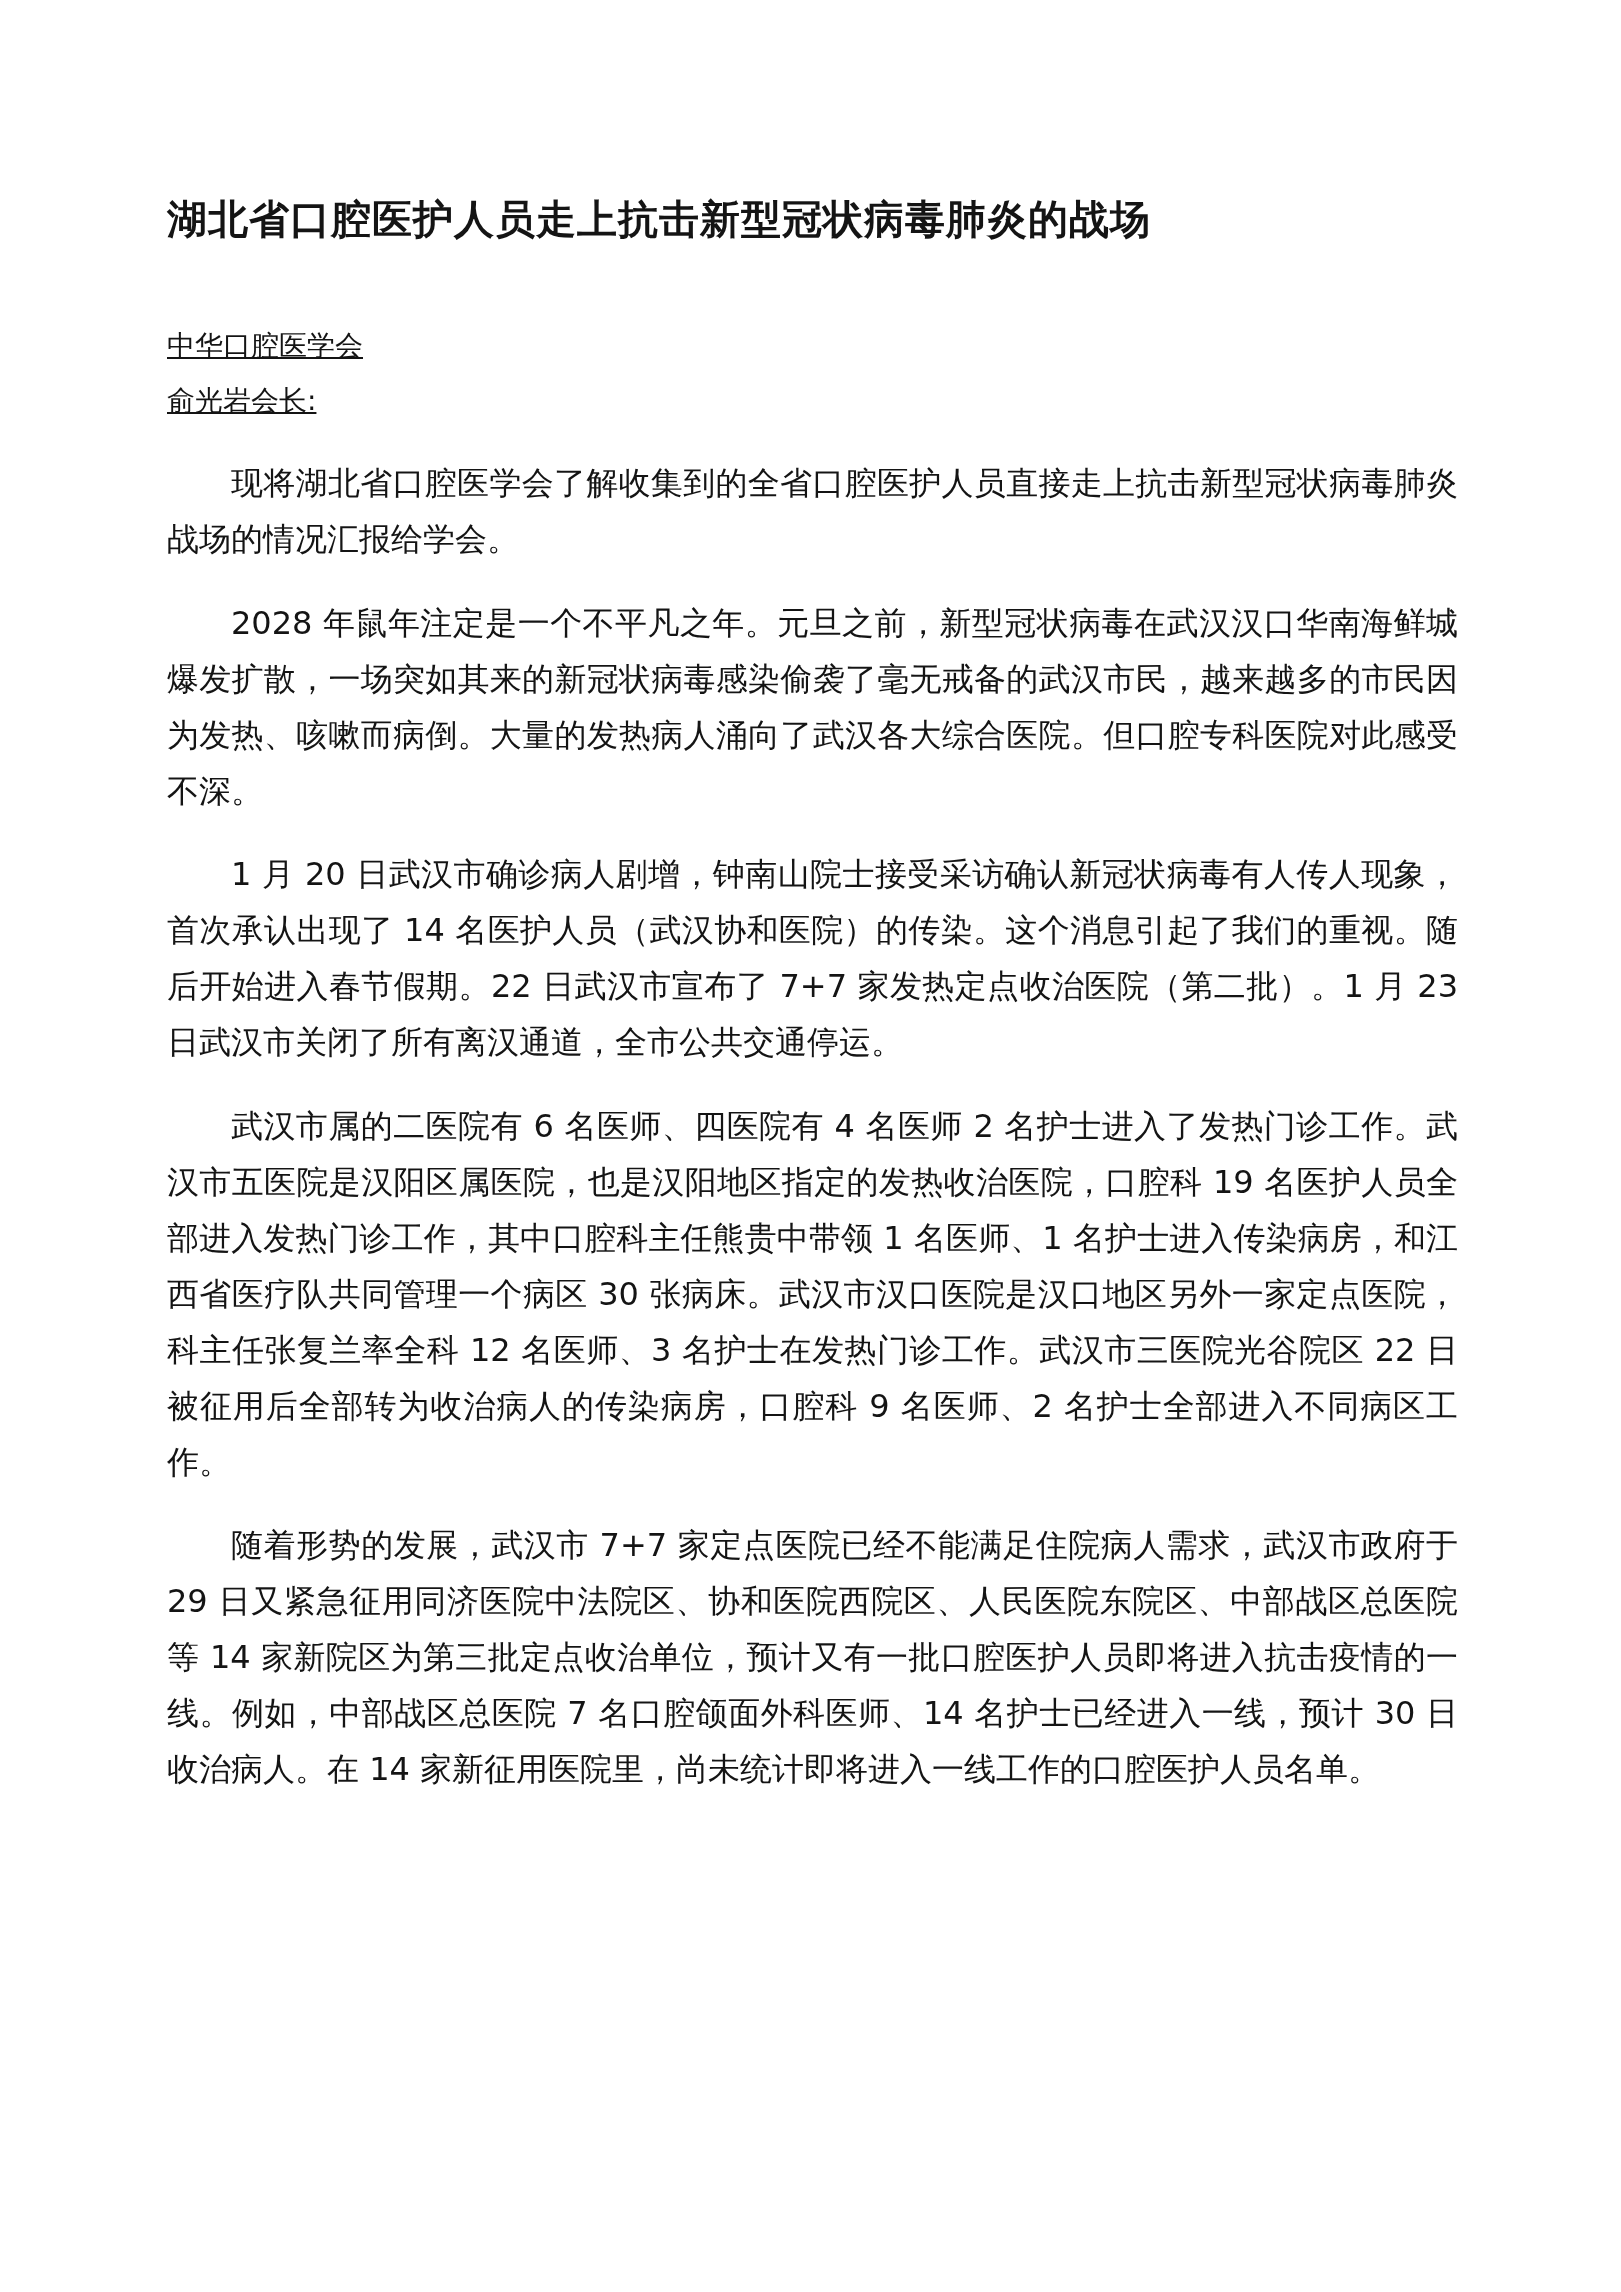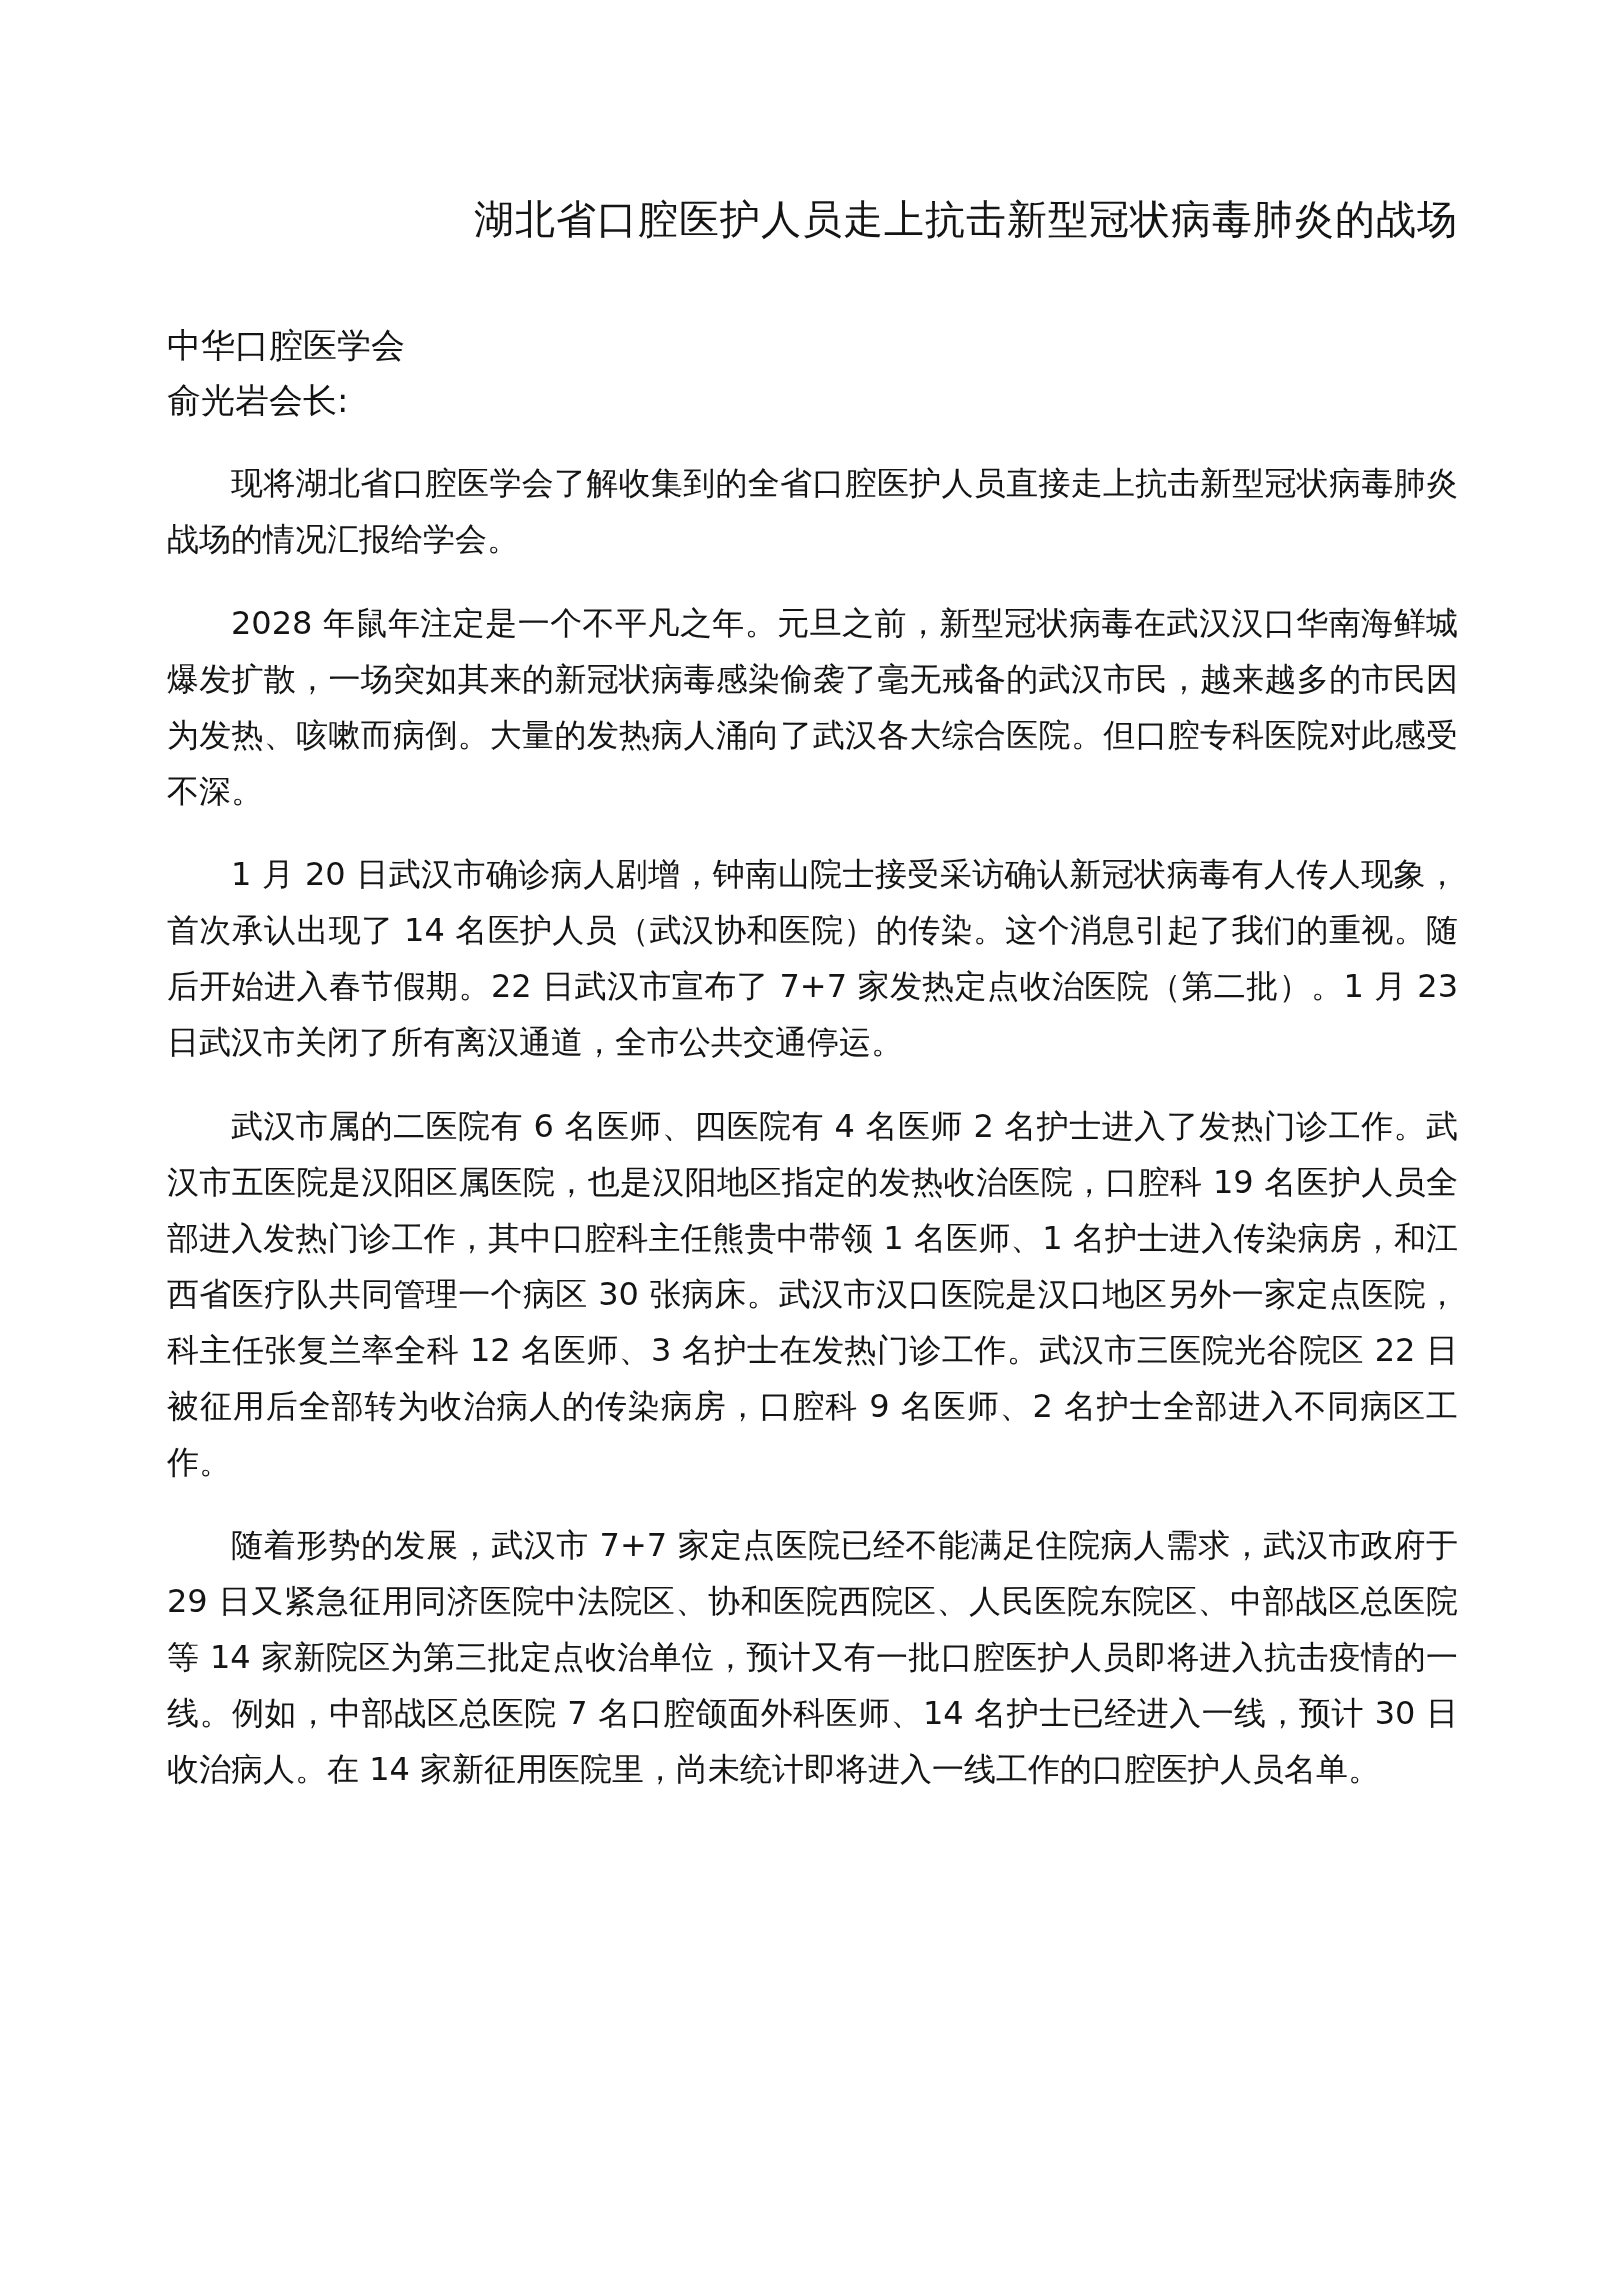--- a/index.html
+++ b/index.html
@@ -13,29 +13,30 @@
     height: 2293px;
     margin: 0 auto;
     background: #ffffff;
     box-sizing: border-box;
     padding: 192px 163px 0 167px;
     font-family: "DejaVu Sans", "Liberation Sans", sans-serif;
     color: #141414;
   }
   .doc-title {
     font-size: 40px;
-    font-weight: normal;
-    text-align: right;
+    font-weight: bold;
+    text-align: left;
     margin: 0 0 71px 0;
     letter-spacing: 1px;
   }
   .salutation {
-    font-size: 34px;
+    font-size: 28px;
     line-height: 55px;
     margin-bottom: 13.7px;
+    text-decoration: underline;
   }
   .salutation div {
     white-space: nowrap;
   }
   .para {
     font-size: 32px;
     line-height: 56px;
     text-align: justify;
     text-indent: 2em;
     margin: 27.4px 0;

